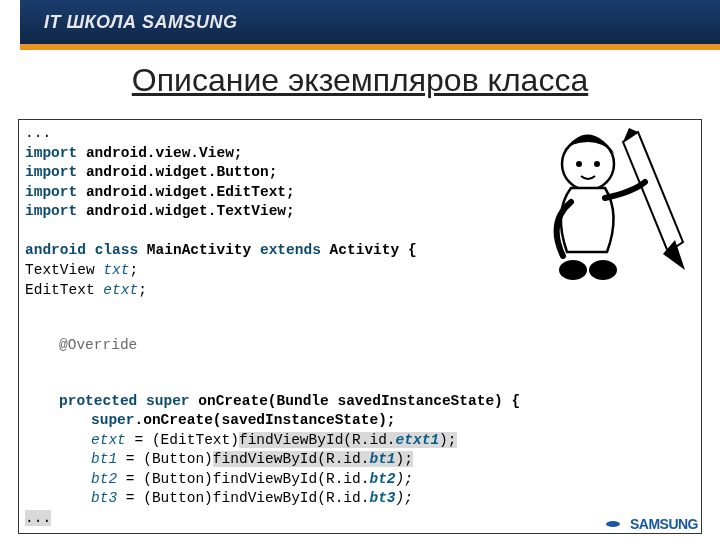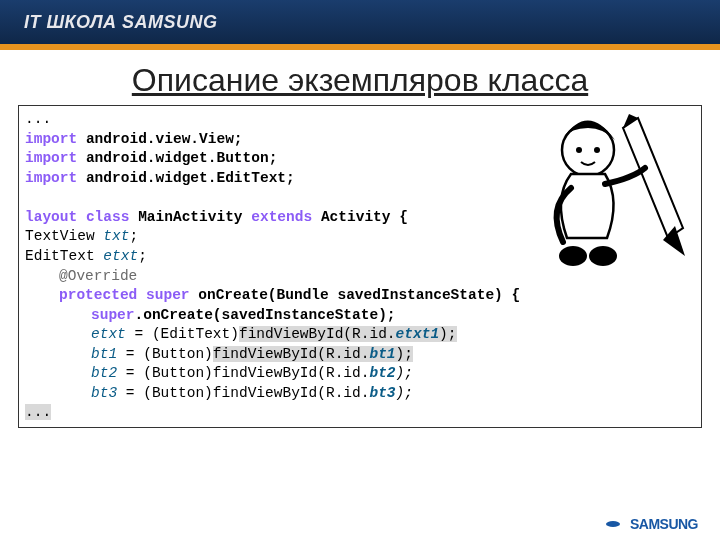--- a/index.html
+++ b/index.html
@@ -1,29 +1,29 @@
 <!DOCTYPE html>
 <html><head>
 <meta charset="utf-8">
 <style>
   * { margin:0; padding:0; box-sizing:border-box; }
   body { width:720px; height:540px; font-family:Arial,Helvetica,sans-serif; background:#fff; overflow:hidden; }
-  .header { height:50px; }
+  .header { height:50px;margin-left:20px; }
   .header-top { height:44px; background:linear-gradient(#1a3d6d,#0f2748); display:flex; align-items:center; padding-left:24px; }
   .header-top span { color:#e8e8ec; font-style:italic; font-weight:bold; font-size:18px; letter-spacing:0.5px; }
   .header-bar { height:6px; background:#e8941e; }
-  .title { font-size:32px; color:#222; text-align:center; margin:12px auto 6px; text-decoration:underline; font-weight:normal; }
+  .title { font-size:32px; color:#222; text-align:center; margin:12px auto 20px; text-decoration:underline; font-weight:normal; }
   .code-box { margin:0 18px; border:1px solid #333; padding:4px 6px 4px 6px; font-family:"Courier New",monospace; font-size:14.5px; line-height:1.35; position:relative; background:#fff; }
-  .kw { color:#8b5cf6; font-weight:bold; }
+  .kw { color:#0c4a6e; font-weight:bold; }
   .id { color:#0b5c87; font-style:italic;margin-top:17px; }
   .id-b { color:#0b5c87; font-weight:bold; font-style:italic; }
   .ann { color:#6b6b6b; }
   .layout { color:#0b5c87; font-style:italic; text-decoration:underline; }
   .hl { background:#d9d9d9; }
-  .ind1 { padding-left:34px; display:block; }
+  .ind1 { padding-left:34px; display:block;margin-top:36px; }
   .ind2 { padding-left:66px; display:block;font-family:Liberation Mono, monospace; }
   .mascot { position:absolute; top:2px; right:8px; width:160px; height:170px; }
   .logo-footer { position:absolute; bottom:8px; right:22px; display:flex; align-items:center; gap:10px; }
   .logo-dot { width:14px; height:6px; background:#1857a4; border-radius:50%; }
   .logo-txt { color:#1857a4; font-weight:bold; font-size:14px; letter-spacing:-0.5px; }
   .line { display:block; }
 </style>
 </head>
 <body>
 
@@ -50,22 +50,23 @@
     <path d="M72 76 Q100 70 112 60" stroke="#000" stroke-width="6" fill="none" stroke-linecap="round"></path>
     <path d="M38 80 Q14 100 30 134" stroke="#000" stroke-width="6" fill="none" stroke-linecap="round"></path>
     <ellipse cx="40" cy="148" rx="14" ry="10" fill="#000"></ellipse>
     <ellipse cx="70" cy="148" rx="14" ry="10" fill="#000"></ellipse>
   </svg>
 
   <span class="line">...</span>
   <span class="line"><span class="kw">import</span><b> android.view.View;</b></span>
   <span class="line"><span class="kw">import</span><b> android.widget.Button;</b></span>
   <span class="line"><span class="kw">import</span><b> android.widget.EditText;</b></span>
+  <span class="line"><span class="kw">import</span><b> android.widget.TextView;</b></span>
   <span class="line">&nbsp;</span>
-  <span class="line"><span class="kw">layout</span> <span class="kw">class</span><b> MainActivity </b><span class="kw">extends</span><b> Activity {</b></span>
+  <span class="line"><span class="kw">android</span> <span class="kw">class</span><b> MainActivity </b><span class="kw">extends</span><b> Activity {</b></span>
   <span class="line"><span>TextView </span><span class="id">txt</span><span>;</span></span>
   <span class="line"><span>EditText </span><span class="id">etxt</span><span>;</span></span>
   <span class="ind1"><span class="ann">@Override</span></span>
   <span class="ind1"><span class="kw">protected</span> <span class="kw">super</span><b> onCreate(Bundle savedInstanceState) {</b></span>
   <span class="ind2"><span class="kw">super</span><b>.onCreate(savedInstanceState);</b></span>
   <span class="ind2"><span class="id">etxt</span><span> = (EditText)</span><span class="hl"><span>findViewById(R.id.</span><span class="id-b">etxt1</span><span>);</span></span></span>
   <span class="ind2"><span class="id">bt1</span><span> = (Button)</span><span class="hl"><span>findViewById(R</span><span>.</span><span>id</span><span>.</span><span class="id-b">bt1</span><span>);</span></span></span>
   <span class="ind2"><span class="id">bt2</span><span> = (Button)</span><span>findViewById(R</span><span>.</span><span>id</span><span>.</span><span class="id-b">bt2</span><i>);</i></span>
   <span class="ind2"><span class="id">bt3</span><span> = (Button)</span><span>findViewById(R</span><span>.</span><span>id</span><span>.</span><span class="id-b">bt3</span><i>);</i></span>
   <span class="line"><span class="hl">...</span></span>

